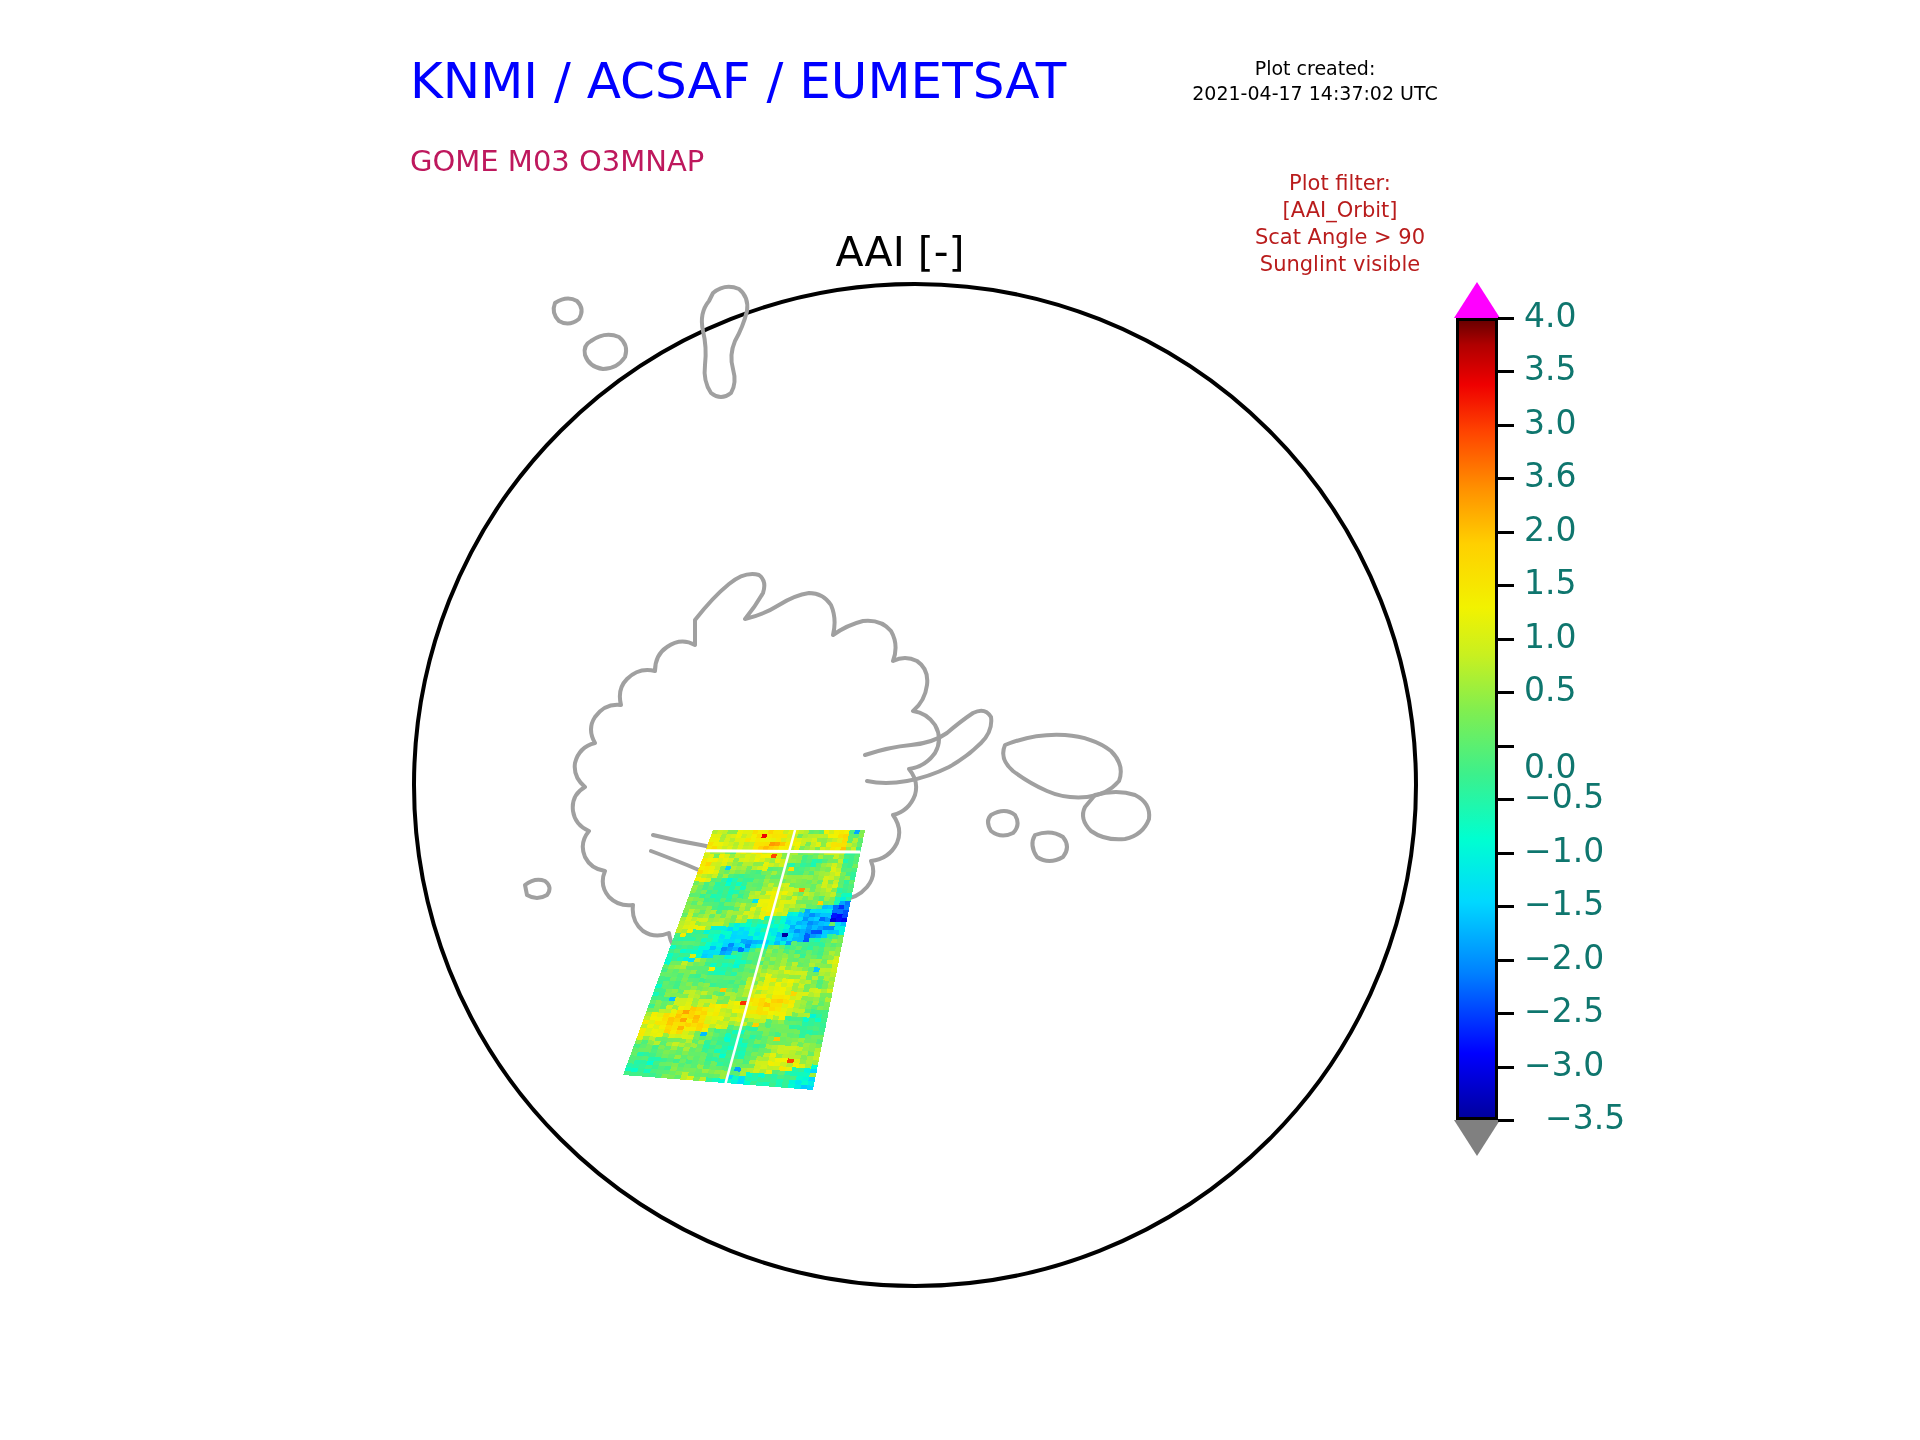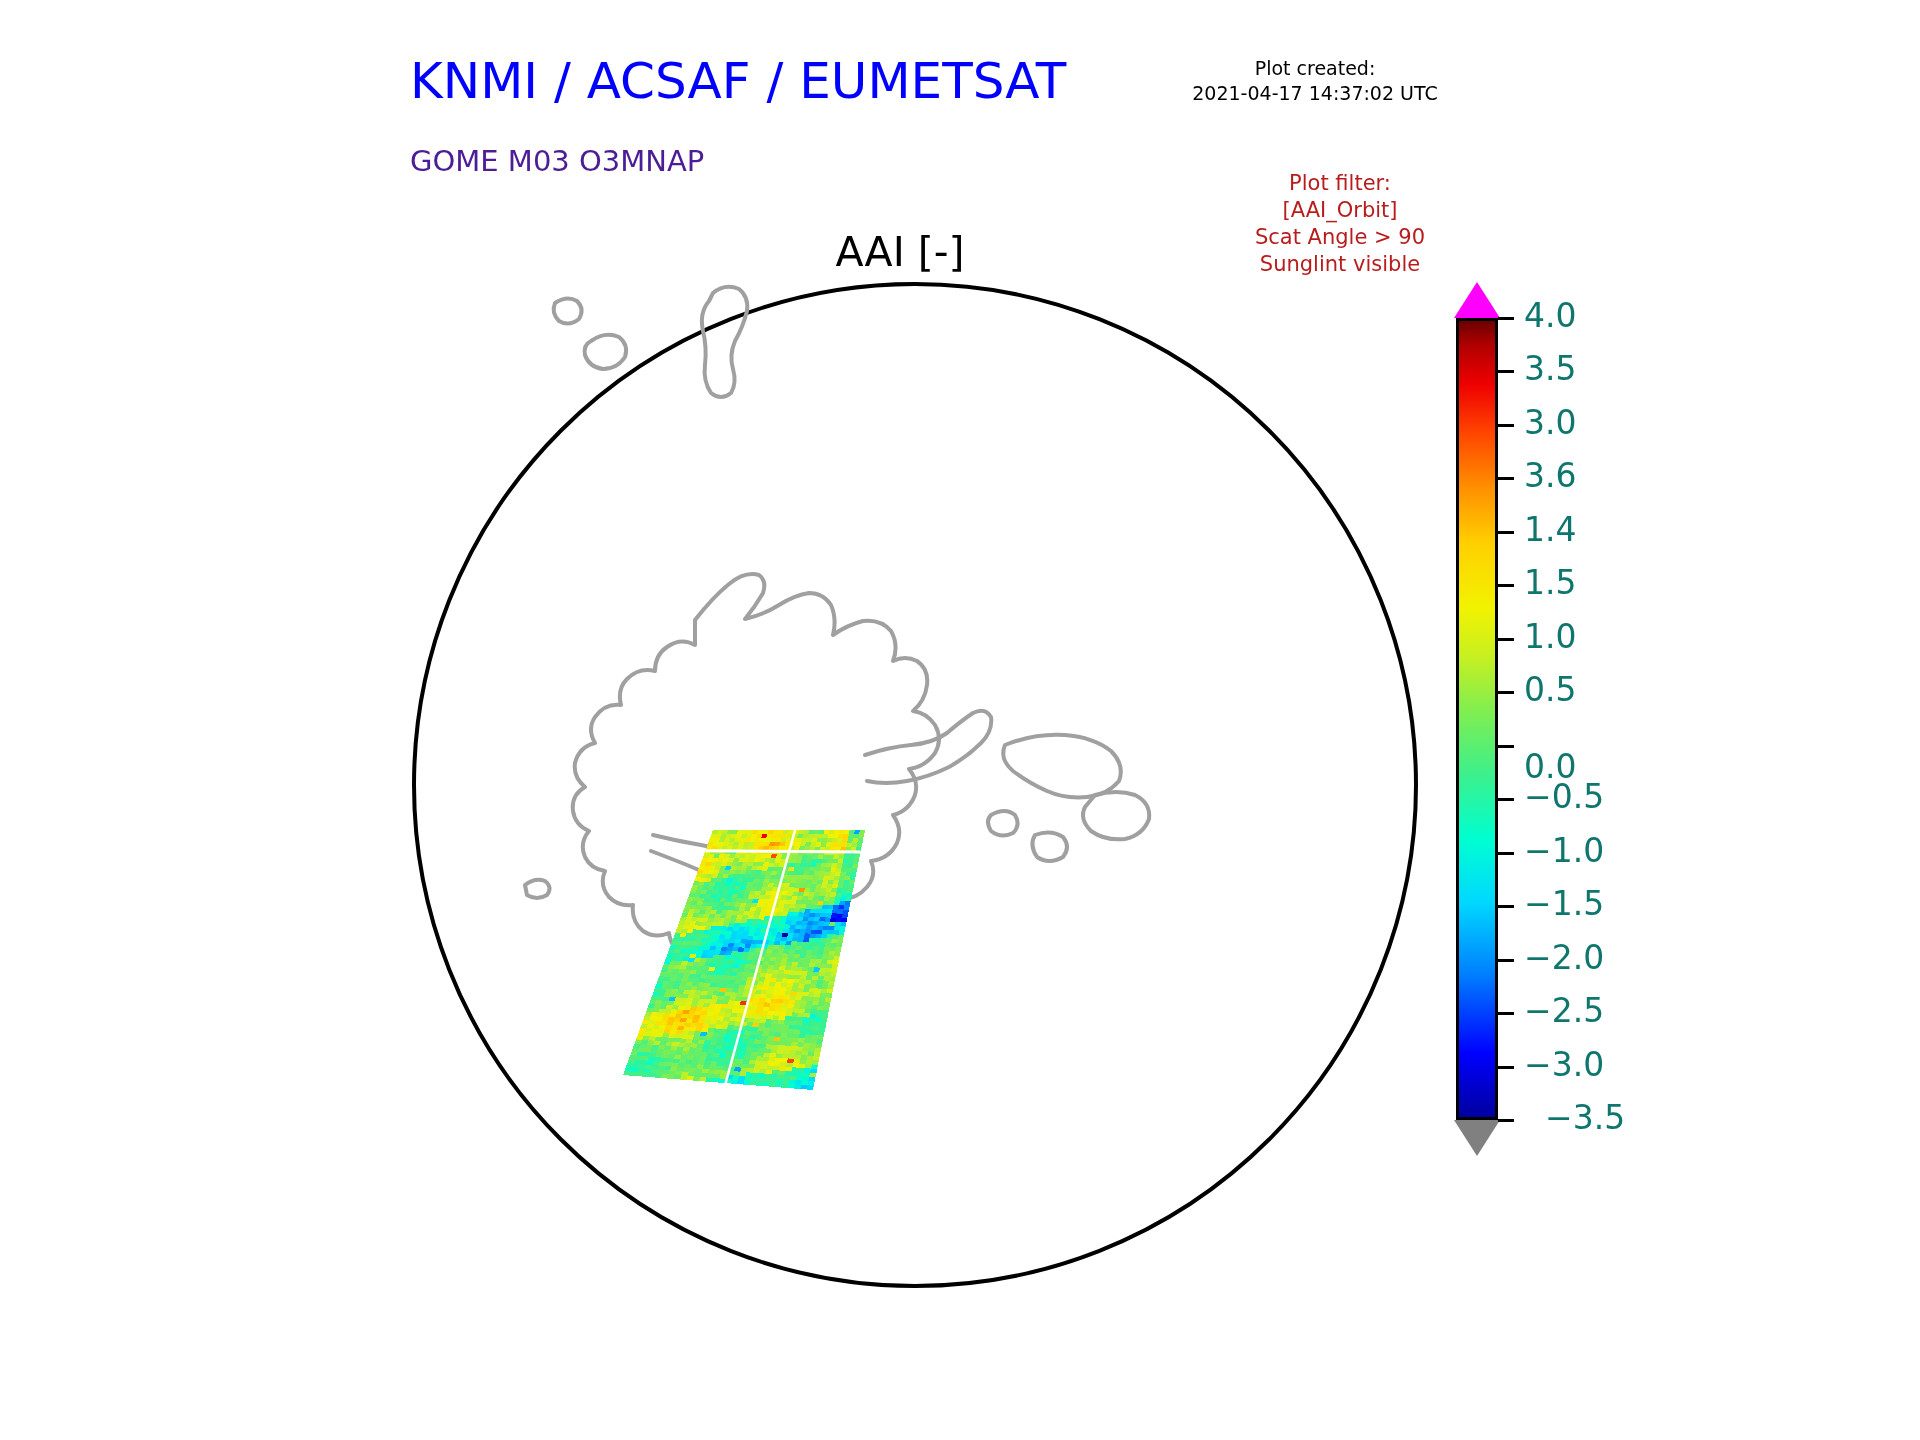--- a/index.html
+++ b/index.html
@@ -7,21 +7,21 @@
        font-family:"DejaVu Sans","Liberation Sans",sans-serif;color:#000;}
 
   .canvas{position:absolute;inset:0;}
 
   
   #org-title{position:absolute;left:410px;top:52px;font-size:50px;color:#0000ff;
              letter-spacing:0px;white-space:nowrap;}
   #created-block{position:absolute;left:1150px;top:56px;width:330px;text-align:center;
                  font-size:19px;line-height:25px;color:#000;}
   #instrument-block{position:absolute;left:410px;top:140px;font-size:29px;
-                    line-height:42px;color:#4c1d95;white-space:nowrap;}
+                    line-height:42px;color:#be185d;white-space:nowrap;}
   #product-title{position:absolute;left:700px;top:228px;width:400px;text-align:center;
                  font-size:41px;color:#000;}
   #filter-block{position:absolute;left:1190px;top:170px;width:300px;text-align:center;
                 font-size:21px;line-height:27px;color:#b91c1c;}
 
   
   #map-area{position:absolute;left:395px;top:275px;width:1040px;height:1060px;}
   #globe-disc{position:absolute;left:17px;top:7px;width:1006px;height:1006px;
               border:4px solid #000;border-radius:50%;box-sizing:border-box;
               background:#ffffff;}
@@ -2009,21 +2009,21 @@
     <div id="cbar-ticks">
         <div class="cb-tick" style="top: 35px;"></div>
         <div class="cb-label" style="top: 36px;">4.0</div>
         <div class="cb-tick" style="top: 88.4667px;"></div>
         <div class="cb-label" style="top: 89.4667px;">3.5</div>
         <div class="cb-tick" style="top: 141.933px;"></div>
         <div class="cb-label" style="top: 142.933px;">3.0</div>
         <div class="cb-tick" style="top: 195.4px;"></div>
         <div class="cb-label" style="top: 196.4px;">3.6</div>
         <div class="cb-tick" style="top: 248.867px;"></div>
-        <div class="cb-label" style="top: 249.867px;">1.4</div>
+        <div class="cb-label" style="top: 249.867px;">2.0</div>
         <div class="cb-tick" style="top: 302.333px;"></div>
         <div class="cb-label" style="top: 303.333px;">1.5</div>
         <div class="cb-tick" style="top: 355.8px;"></div>
         <div class="cb-label" style="top: 356.8px;">1.0</div>
         <div class="cb-tick" style="top: 409.267px;"></div>
         <div class="cb-label" style="top: 410.267px;">0.5</div>
         <div class="cb-tick" style="top: 462.733px;"></div>
         <div class="cb-label" style="top: 463.733px; margin-top: 23px;">0.0</div>
         <div class="cb-tick" style="top: 516.2px;"></div>
         <div class="cb-label" style="top: 517.2px;">−0.5</div>

